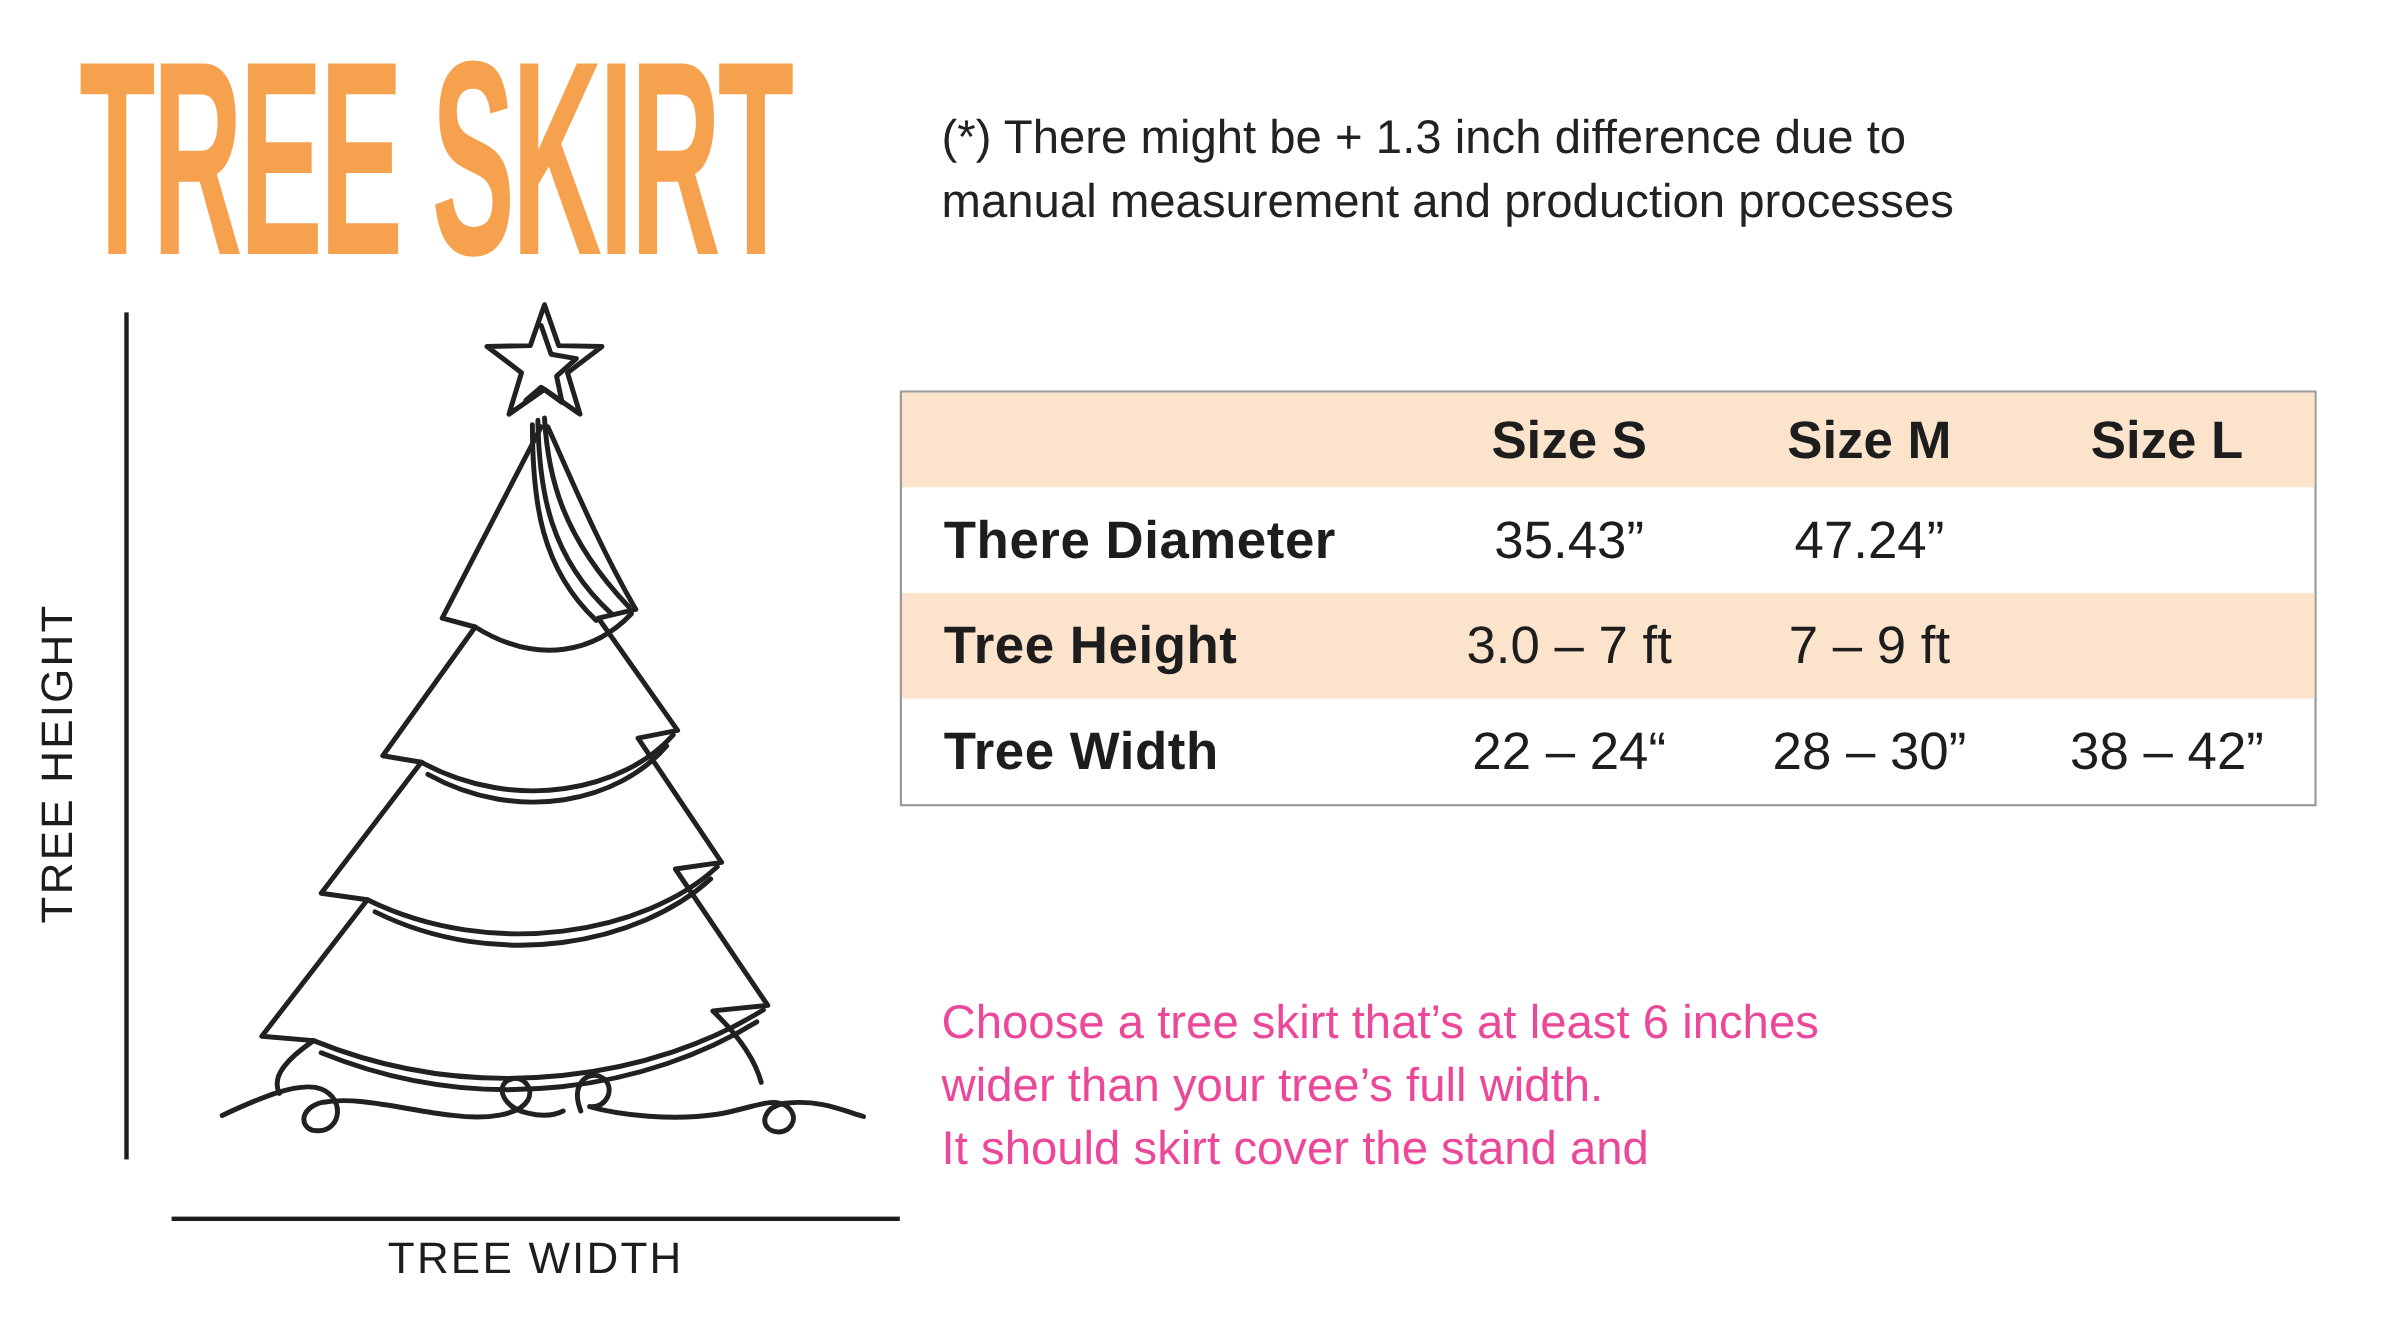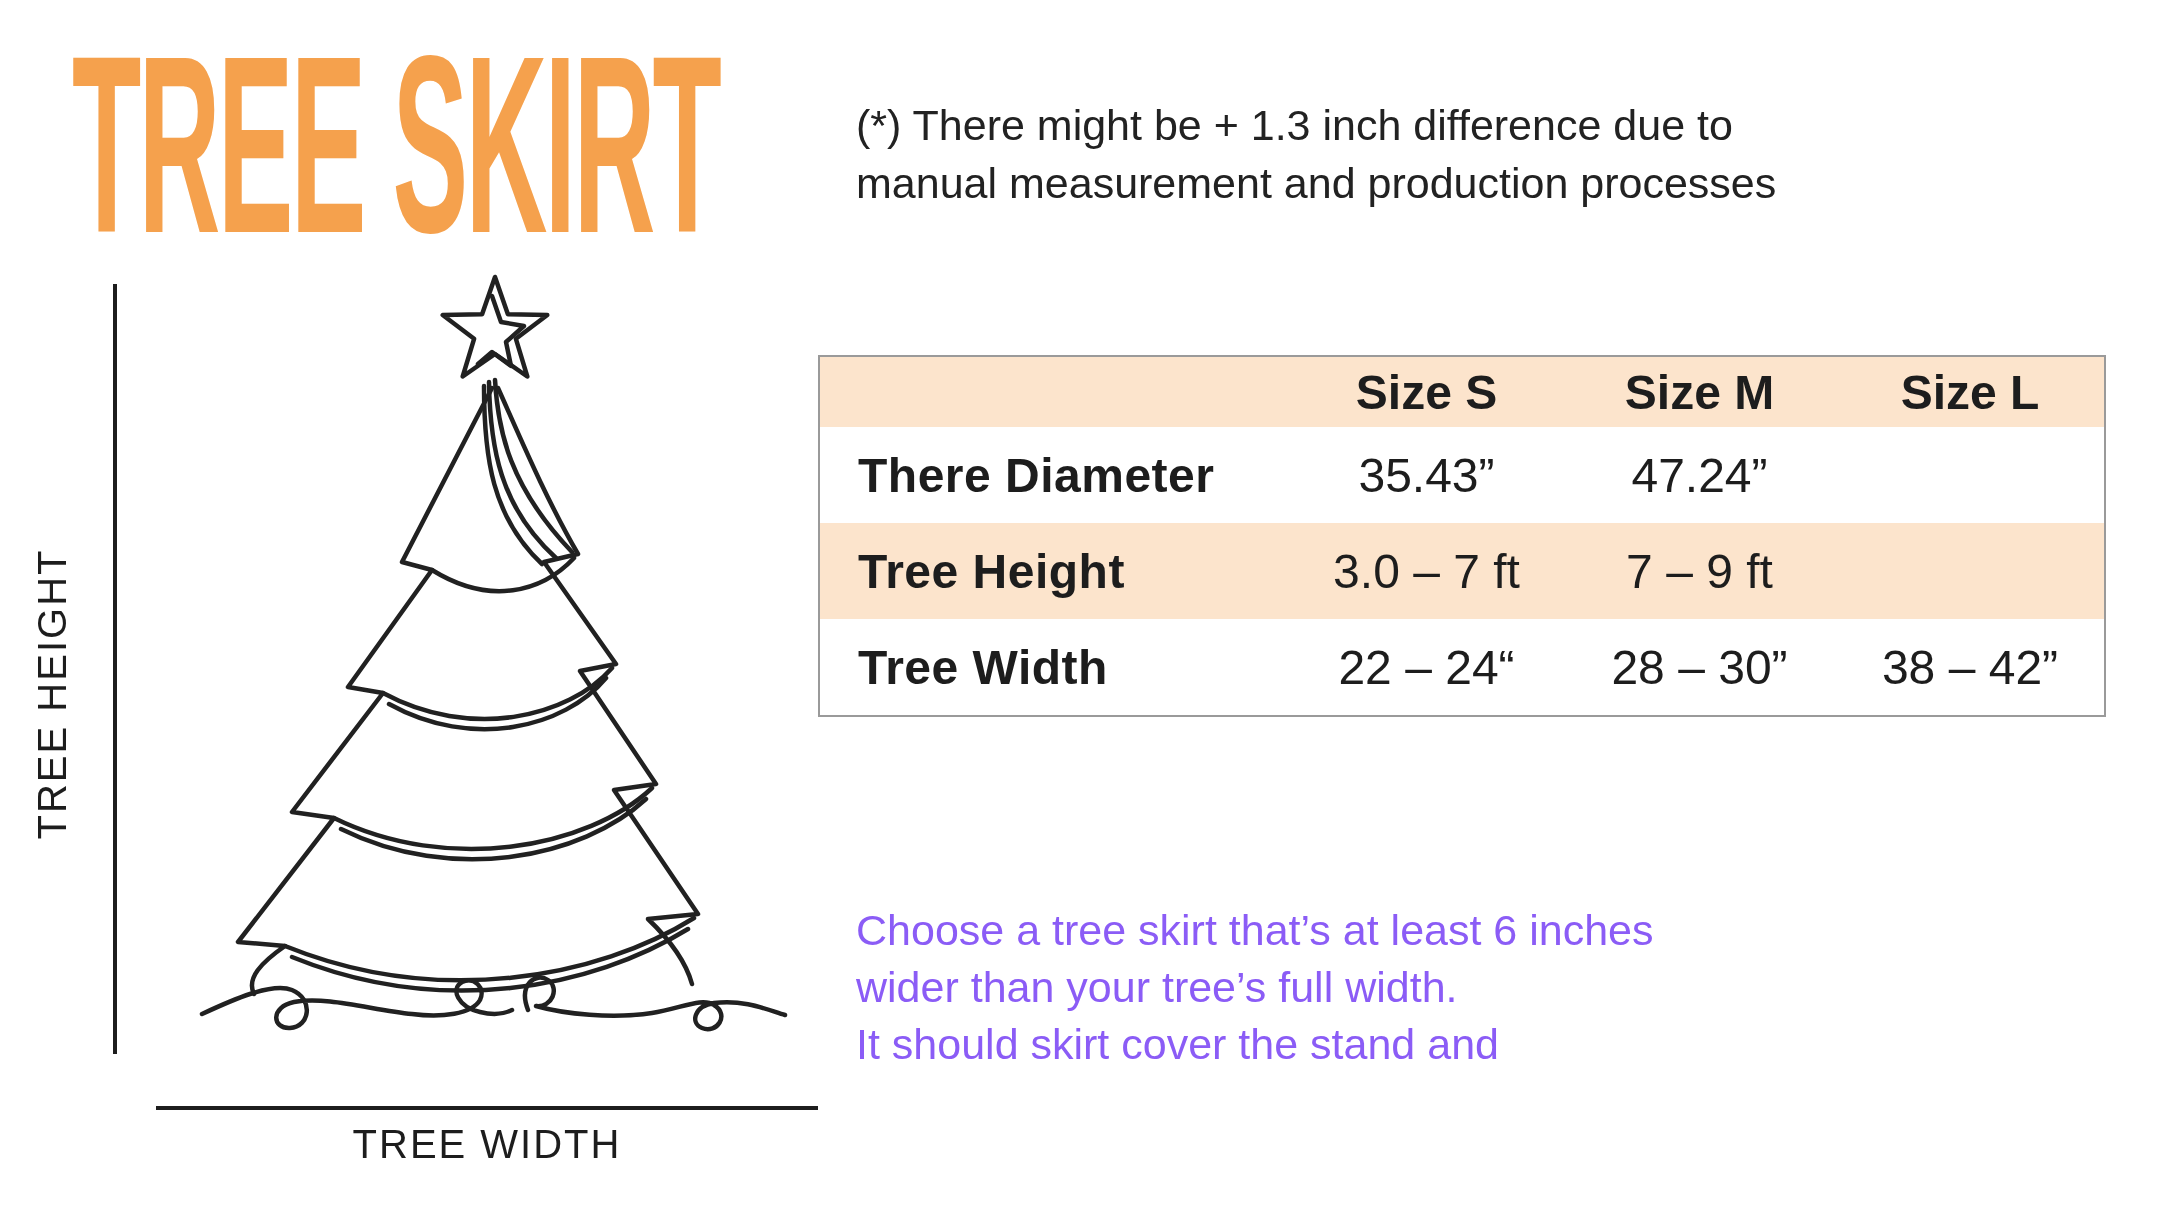--- a/index.html
+++ b/index.html
@@ -61,33 +61,33 @@
     position:absolute;left:818px;top:355px;width:1288px;
     border:2px solid var(--table-border);
     background:var(--background);
   }
   .trow{
     display:grid;
     grid-template-columns:470px 273px 273px 268px;
     align-items:center;
   }
   .trow.peach{background:var(--peach);}
-  .trow.head{height:70px;}
+  .trow.head{height:86px;}
   .trow.body{height:96px;}
   .cell{font-size:48px;text-align:center;white-space:nowrap;}
   .cell.label{
     text-align:left;padding-left:38px;font-weight:bold;
     letter-spacing:0.5px;
   }
   .cell.colhead{font-weight:bold;}
 
   
   .note{
     position:absolute;left:856px;top:902px;width:1200px;
-    font-size:43px;line-height:1.32;color:#8b5cf6;
+    font-size:43px;line-height:1.32;color:#ec4899;
   }
 </style>
 </head>
 <body>
 
 <div class="page">
 
   <div class="title">
     <span>TREE SKIRT</span>
   </div>

